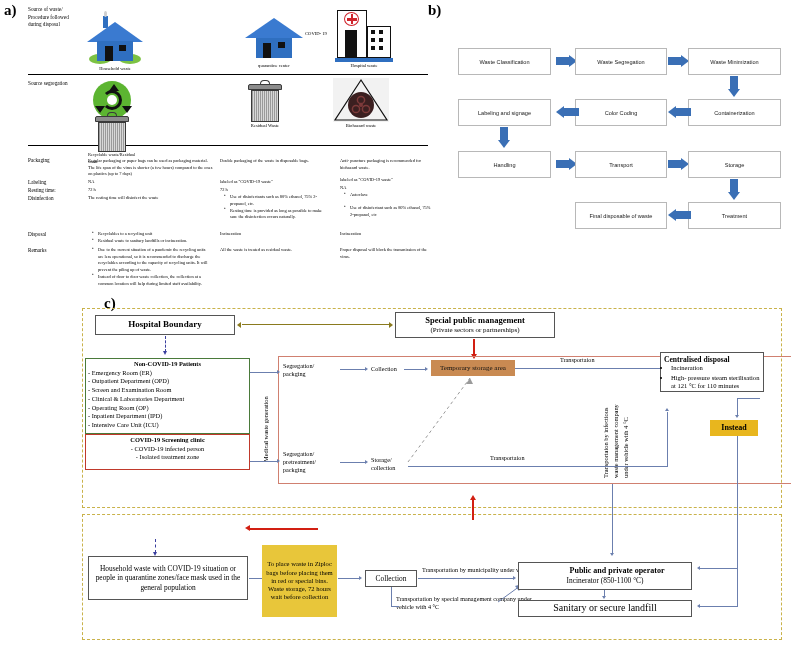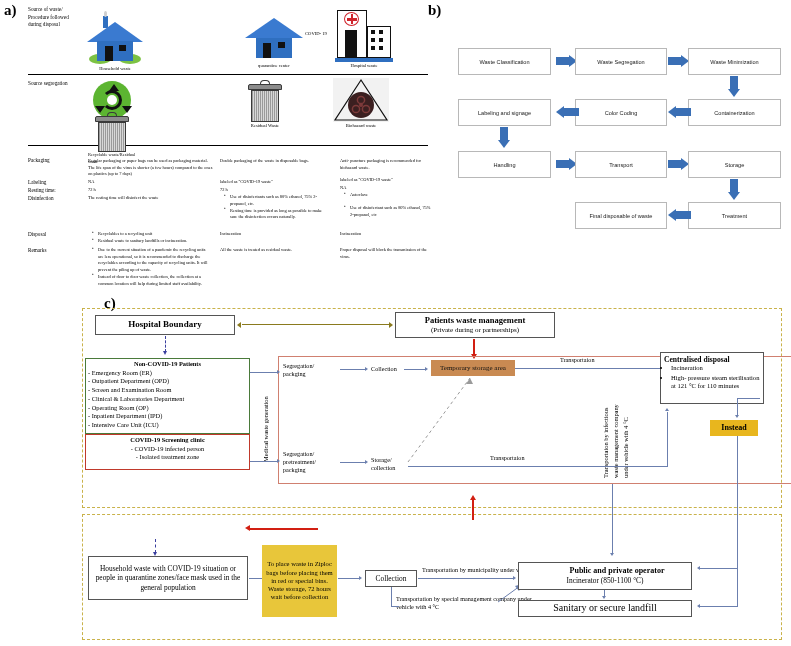--- a/index.html
+++ b/index.html
@@ -299,22 +299,22 @@
 
 <div id="panel-c">
   <div class="panel-letter" style="position:absolute; left:104px; top:5px;">c)</div>
 
   <div class="c-dash" style="left:82px; top:18px; width:700px; height:200px;"></div>
   <div class="c-dash" style="left:82px; top:224px; width:700px; height:126px;"></div>
 
   <div class="c-box bold" style="left:95px; top:25px; width:140px; height:20px; font-size:9px;">Hospital Boundary</div>
 
   <div class="c-box" style="left:395px; top:22px; width:160px; height:26px;">
-    <div style="font-weight:bold; font-size:8.5px;">Patients waste management</div>
-    <div style="font-size:7px;">(Private during or partnerships)</div>
+    <div style="font-weight:bold; font-size:8.5px;">Special public management</div>
+    <div style="font-size:7px;">(Private sectors or partnerships)</div>
   </div>
 
   <div class="ln-olive" style="left:242px; top:34px; width:148px; height:1.2px;"></div>
   <div class="ar-l-olive" style="left:237px; top:31.5px;"></div>
   <div class="ar-r-olive" style="left:389px; top:31.5px;"></div>
 
   <div class="ln-red" style="left:473px; top:49px; width:2.2px; height:16px;"></div>
   <div class="ar-d-red" style="left:470.5px; top:64px;"></div>
 
   <div class="dashln" style="left:165px; top:46px; height:16px;"></div>
@@ -359,21 +359,21 @@
 
   <div class="c-plain" style="left:560px; top:66px;">Transportaion</div>
   <div class="ln" style="left:515px; top:78px; width:233px; height:0.8px;"></div>
   <div class="ar-r" style="left:747px; top:75.5px;"></div>
 
   <div class="vlabel" style="left:602px; top:188px;">Transportaion by infectious</div>
   <div class="vlabel" style="left:612px; top:188px;">waste management company</div>
   <div class="vlabel" style="left:622px; top:188px;">under vehicle with 4 °C</div>
 
   <div style="position:absolute; left:752px; top:62px; width:0px;"></div>
-  <div class="c-box" style="left:660px; top:62px; width:104px; height:52px; align-items:flex-start; justify-content:flex-start; padding:2px 3px;">
+  <div class="c-box" style="left:660px; top:62px; width:104px; height:40px; align-items:flex-start; justify-content:flex-start; padding:2px 3px;">
     <div style="font-weight:bold; font-size:7.6px; width:100%; text-align:left;">Centralised disposal</div>
     <ul class="bullets" style="font-size:6.6px; line-height:1.3;">
       <li>Incineration</li>
       <li>High- pressure steam sterilisation at 121 °C for 110 minutes</li>
     </ul>
   </div>
 
   <div class="ln" style="left:738px; top:108px; width:22px; height:0.8px;"></div>
   <div class="ln" style="left:737px; top:108px; width:0.8px; height:18px;"></div>
   <div class="ar-d" style="left:734.5px; top:125px;"></div>

